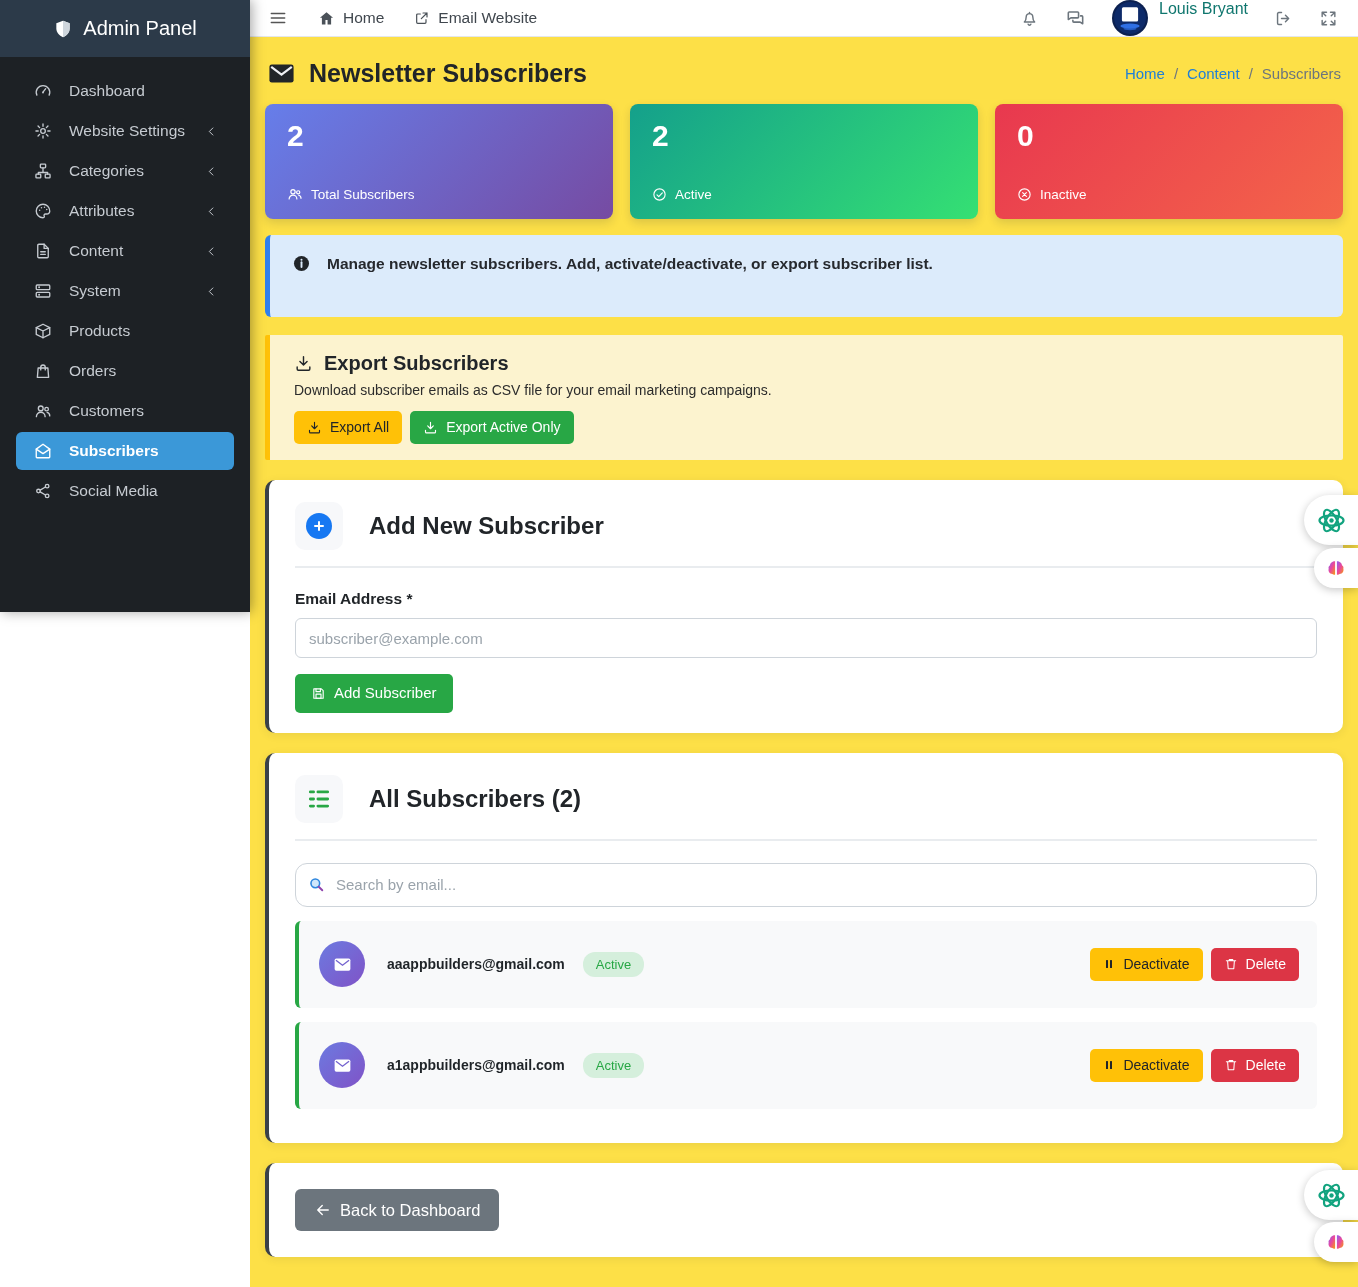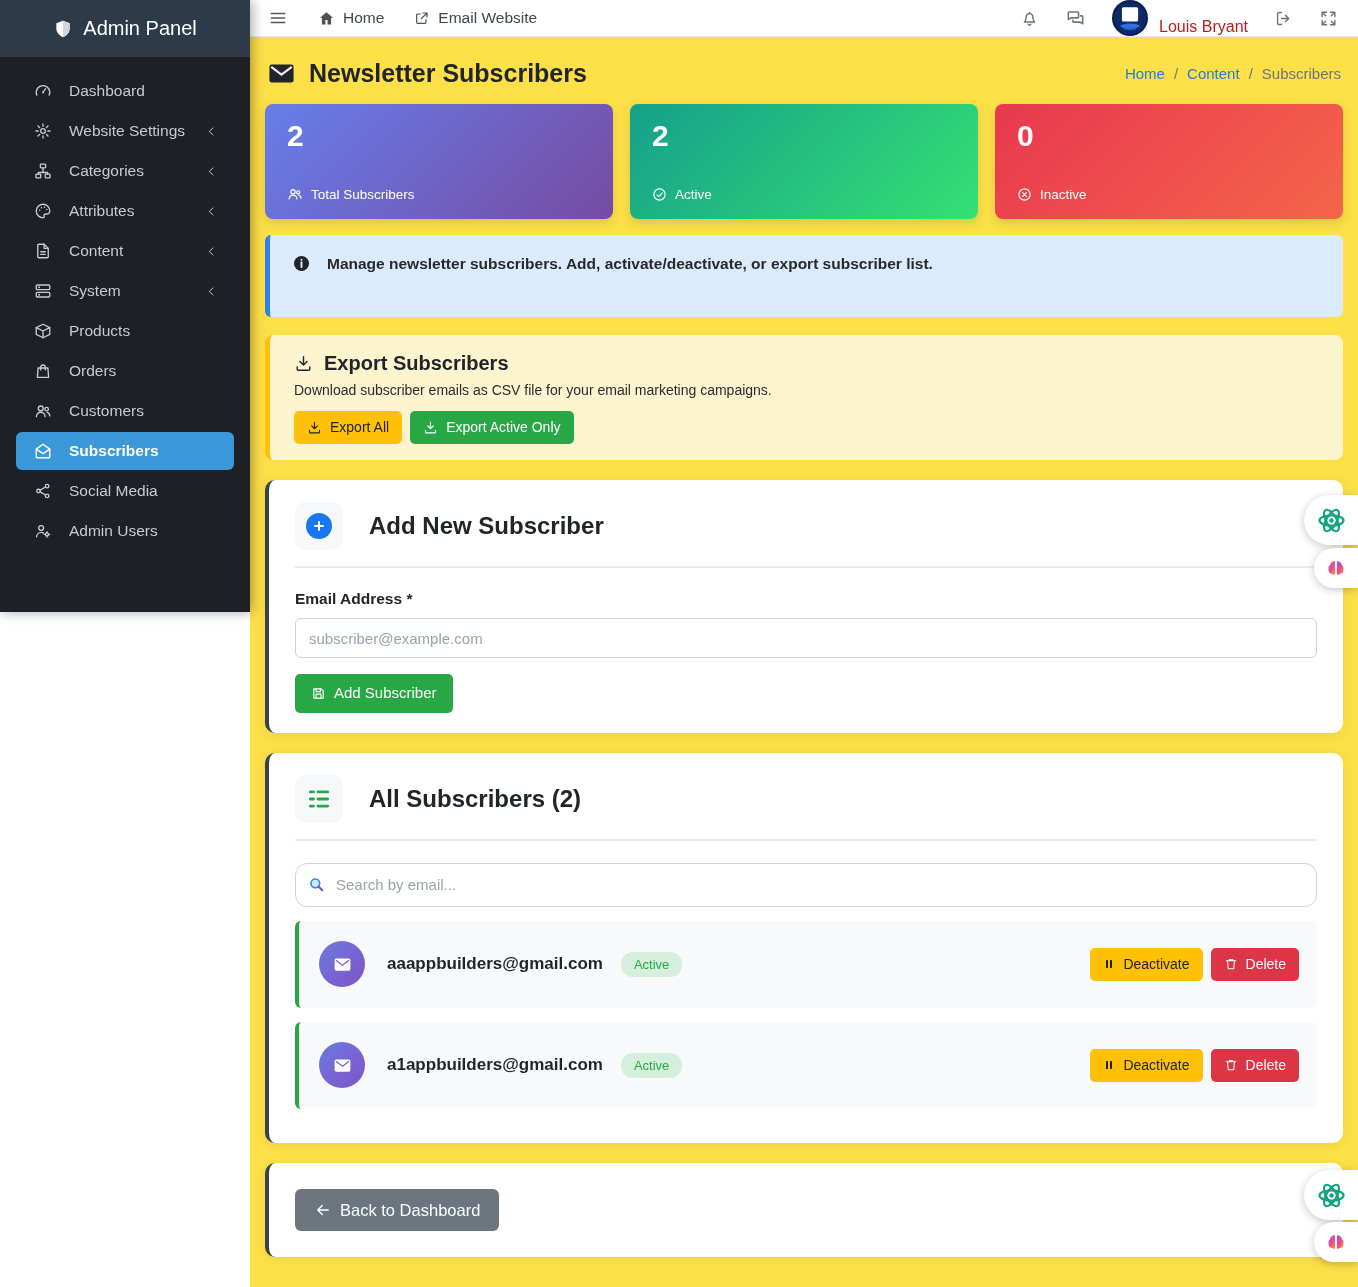--- a/index.html
+++ b/index.html
@@ -16,41 +16,41 @@
   .side-item .sicon { width:22px; display:flex; justify-content:center; }
   .side-item .chev { margin-left:auto; display:flex; }
   .side-item.active { background:#3b98d8; color:#fff; font-weight:700; }
 
   
   .main { flex:1; display:flex; flex-direction:column; background:#fff; min-width:0; }
   .navbar { height:57px; background:#fff; border-bottom:1px solid #e4e7eb; display:flex; align-items:center; padding:0 20px 0 18px; }
   .nav-left { display:flex; align-items:center; gap:30px; }
   .nav-link { display:flex; align-items:center; gap:8px; color:#40474e; font-size:15.5px; cursor:pointer; }
   .nav-right { margin-left:auto; display:flex; align-items:center; gap:26px; color:#6c757d; }
-  .user-chip { display:flex; align-items:flex-end; gap:11px; color:#b91c1c; font-size:16px; }
+  .user-chip { display:flex; align-items:flex-start; gap:11px; color:#0f766e; font-size:16px; }
 
   .content { background:#fde047; padding:14px 15px 32px; }
 
   .page-head { display:flex; justify-content:space-between; align-items:center; margin:8px 2px 16px; }
   .page-title { font-size:25px; font-weight:700; display:flex; align-items:center; gap:13px; }
   .breadcrumb { font-size:15px; color:#6c757d; display:flex; gap:9px; }
   .breadcrumb a { color:#1e7fd8; text-decoration:none; cursor:pointer; }
 
   .stats { display:grid; grid-template-columns:repeat(3,1fr); gap:17px; }
   .stat { height:115px; border-radius:8px; padding:15px 22px 17px; color:#fff; display:flex; flex-direction:column; justify-content:space-between; box-shadow:0 4px 10px rgba(30,40,60,.15); }
   .stat .num { font-size:30px; font-weight:700; line-height:1.1; }
   .stat .lab { display:flex; align-items:center; gap:8px; font-size:13.5px; }
   .g-purple { background:linear-gradient(135deg,#667eea 0%,#764ba2 100%); }
   .g-green  { background:linear-gradient(135deg,#14a08b 0%,#35e073 100%); }
   .g-red    { background:linear-gradient(135deg,#e8384f 0%,#f4654a 100%); }
 
   .alert { margin-top:16px; background:#dcebfb; border-left:5px solid #2f80ed; border-radius:6px; padding:19px 22px 44px; display:flex; gap:16px; align-items:flex-start; }
   .alert .txt { font-weight:700; font-size:15.5px; color:#26292e; padding-top:1px; }
 
-  .export { margin-top:18px; background:#fcf3cf; border-left:5px solid #ffc107; border-radius:8px; padding:17px 24px 16px; }
+  .export { margin-top:18px; background:#fcf3cf; border-left:5px solid #ffc107; border-radius:2px; padding:17px 24px 16px; }
   .export-title { display:flex; align-items:center; gap:11px; font-size:20px; font-weight:700; }
   .export-desc { margin:7px 0 13px; font-size:14px; color:#2c2c2c; }
   .btn-row { display:flex; gap:8px; }
 
   .btn { display:inline-flex; align-items:center; gap:8px; border:none; border-radius:5px; font-size:14px; padding:9px 13px; cursor:pointer; font-family:inherit; line-height:1.1; }
   .btn-warning { background:#ffc107; color:#212529; }
   .btn-success { background:#28a745; color:#fff; }
   .btn-danger  { background:#dc3545; color:#fff; }
   .btn-secondary { background:#6c757d; color:#fff; font-size:16.5px; padding:12px 19px; border-radius:6px; }
 
@@ -65,21 +65,21 @@
   .input { width:100%; height:40px; border:1px solid #ced4da; border-radius:6px; padding:0 13px; font-size:15px; color:#495057; font-family:inherit; outline:none; background:#fff; }
   .input::placeholder { color:#9aa3ab; }
   .btn-add { margin-top:16px; padding:11px 16px; font-size:15px; }
 
   .search-wrap { position:relative; margin-bottom:14px; }
   .search-input { height:44px; border-radius:12px; padding-left:40px; }
   .search-ic { position:absolute; left:12px; top:12px; }
 
   .sub-row { background:#f8f9fa; border-left:4px solid #28a745; border-radius:6px; height:87px; padding:0 18px 0 20px; display:flex; align-items:center; margin-bottom:14px; }
   .sub-avatar { width:46px; height:46px; border-radius:50%; background:linear-gradient(135deg,#6c7ae0,#8053c7); display:flex; align-items:center; justify-content:center; margin-right:22px; flex:0 0 46px; }
-  .sub-email { font-size:17px; font-weight:700; color:#1f2428; }
+  .sub-email { font-size:14px; font-weight:700; color:#1f2428; }
   .badge-active { margin-left:18px; background:#d5efdc; color:#28a745; font-size:13px; padding:5px 13px; border-radius:12px; }
   .row-actions { margin-left:auto; display:flex; gap:8px; }
 
   .footer-card { padding:26px; }
 
   .pill { position:absolute; right:0; background:#fff; border-radius:26px 0 0 26px; box-shadow:0 2px 8px rgba(0,0,0,.22); display:flex; align-items:center; justify-content:center; z-index:30; cursor:pointer; }
   .pill-lg { width:54px; height:50px; }
   .pill-sm { width:44px; height:40px; }
   #pill-atom-top  { top:495px; } #pill-brain-top  { top:548px; }
   #pill-atom-bot  { top:1170px; } #pill-brain-bot { top:1222px; }
@@ -228,31 +228,20 @@
         <div class="side-item">
           <span class="sicon">
               <svg class="svgi" viewBox="0 0 24 24" width="18" height="18" stroke-width="1.6">
                 <circle cx="17.5" cy="5.5" r="2.4"></circle>
                 <circle cx="6" cy="12" r="2.4"></circle>
                 <circle cx="17.5" cy="18.5" r="2.4"></circle>
                 <path d="M8.2 10.9l7.1-4.2M8.2 13.1l7.1 4.2"></path>
               </svg>
             </span>
           <span>Social Media</span>
-        </div>
-        <div class="side-item">
-          <span class="sicon">
-              <svg class="svgi" viewBox="0 0 24 24" width="18" height="18" stroke-width="1.6">
-                <circle cx="9.5" cy="8" r="3.2"></circle>
-                <path d="M3.5 19.8c0-3.3 2.7-6 6-6 1.2 0 2.3.3 3.2 1"></path>
-                <circle cx="17.3" cy="16.5" r="2"></circle>
-                <path d="M17.3 12.9v1.2M17.3 18.9v1.2M13.8 16.5H15M19.6 16.5h1.2"></path>
-              </svg>
-            </span>
-          <span>Admin Users</span>
         </div>
       </nav>
     </div>
   </aside>
 
   <div class="main">
     <nav class="navbar">
       <div class="nav-left">
         <span style="display:flex;color:#555;">
             <svg class="svgi" viewBox="0 0 24 24" width="20" height="20" stroke-width="2.2">

